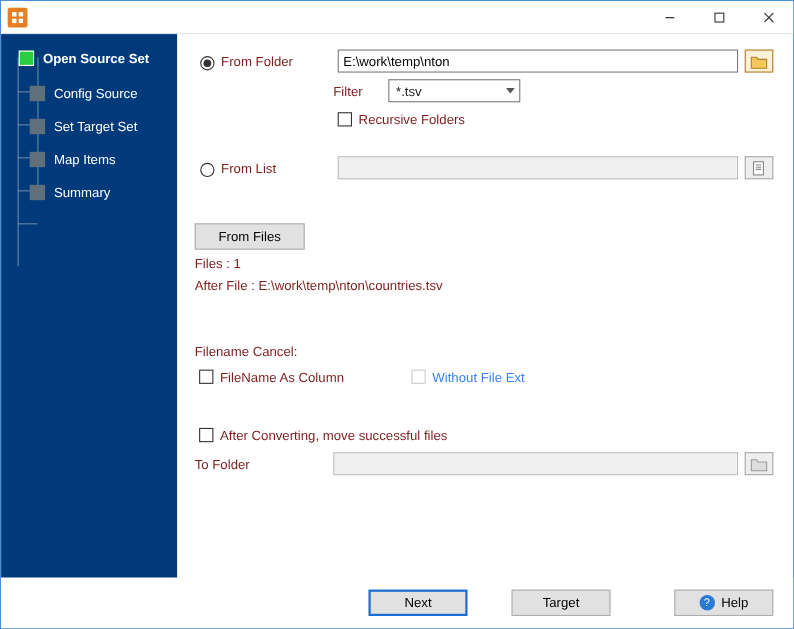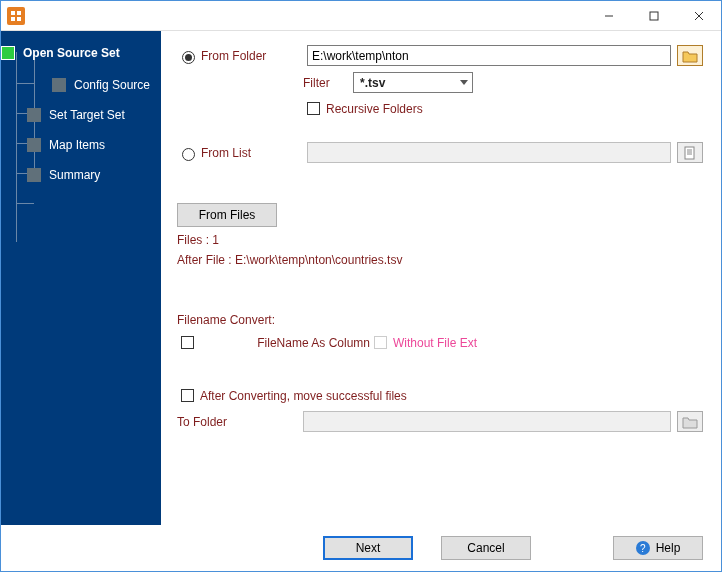--- a/index.html
+++ b/index.html
@@ -6,45 +6,45 @@
   body { margin: 0; padding: 0; }
   .window { width: 722px; height: 572px; border: 1px solid #4a90d9; background: #fff; position: relative; display: flex; flex-direction: column; }
   .titlebar { height: 30px; background: #fff; border-bottom: 1px solid #e0e0e0; display: flex; align-items: center; justify-content: space-between; }
   .titlebar-left { display: flex; align-items: center; padding-left: 6px; }
   .app-icon { width: 18px; height: 18px; background: #e67e22; border-radius: 2px; display:flex; align-items:center; justify-content:center; }
   .app-icon svg { width:12px; height:12px; }
   .titlebar-ctrls { display: flex; }
   .titlebar-btn { width: 45px; height: 28px; display: flex; align-items: center; justify-content: center; color: #555; }
   .body { flex: 1; display: flex; min-height: 0; }
   .sidebar { width: 160px; background: #003a7a; color: #fff; padding-top: 8px; position: relative; }
-  .nav-item { display: flex; align-items: center; height: 28px; padding-left: 0; position: relative; cursor: pointer; }
+  .nav-item { display: flex; align-items: center; height: 28px; padding-left: 16px; position: relative; cursor: pointer; }
   .nav-item.child { padding-left: 26px; }
   .nav-box { width: 14px; height: 14px; background: #60707a; margin-right: 8px; flex-shrink: 0; position: relative; z-index: 2; }
   .nav-item.active .nav-box { background: #2ecc40; border: 1px solid #fff; }
   .nav-item.active .nav-label { font-weight: bold; }
   .nav-label { color: #fff; white-space: nowrap; }
   .lines { position:absolute; left:15px; top:0; width:1px; height:100%; background:#6a87a8; }
   .hline { position:absolute; left:15px; width:12px; height:1px; background:#6a87a8; }
 
   .main { flex: 1; padding: 14px 18px 10px 16px; position: relative; color: #222; }
   .row { display: flex; align-items: center; margin-bottom: 6px; }
   .radio, .chk { width: 13px; height: 13px; margin-right: 6px; accent-color:#333; }
   .radio { appearance:none; border:1px solid #333; border-radius:50%; position:relative; background:#fff;}
   .radio:checked::after{content:"";position:absolute;left:2px;top:2px;width:7px;height:7px;border-radius:50%;background:#333;}
   .chk { appearance:none; border:1px solid #333; background:#fff; }
   .chk:checked::after{content:"";position:absolute;}
   .lbl { color: #7f1d1d; }
-  .lbl.disabled { color: #ec4899; }
+  .lbl.disabled { color: #3b82f6; }
   .field { border: 1px solid #7a7a7a; height: 21px; padding: 0 4px; background: #fff; flex:1; }
   .field.disabled { background: #f0f0f0; border-color:#bfbfbf; color:#888;}
   .icon-btn { width: 26px; height: 21px; border: 1px solid #b07d2a; background: #fdf1d6; display:flex; align-items:center; justify-content:center; margin-left:6px; }
   .icon-btn.gray { border-color:#aaa; background:#eee; }
-  .select { border: 1px solid #7a7a7a; height: 21px; width: 120px; display:flex; align-items:center; justify-content:space-between; padding:0 4px 0 6px; background:#fff;font-weight:bold;}
+  .select { border: 1px solid #7a7a7a; height: 21px; width: 120px; display:flex; align-items:center; justify-content:space-between; padding:0 4px 0 6px; background:#fff;}
   .btn { border: 1px solid #adadad; background: #e1e1e1; height: 24px; padding: 0 18px; cursor:pointer; display:inline-flex; align-items:center;}
-  .footer { height: 46px; border-top: 0; display:flex; align-items:center; justify-content:flex-start; padding:0 18px; gap:4px; background:#fff;}
+  .footer { height: 46px; border-top: 0; display:flex; align-items:center; justify-content:flex-start; padding:0 18px; gap:16px; background:#fff;}
   .footer-spacer { width:300px; }
   .footer .btn { width:90px; justify-content:center; margin-right:24px; height:24px;}
   .btn.primary { border: 2px solid #1a6fd6; background:#e1e1e1; }
   .btn.help { margin-left:auto; margin-right:0;}
   .help-icon { width:14px;height:14px;border-radius:50%;background:#2a7bd6;color:#fff;display:inline-flex;align-items:center;justify-content:center;font-size:10px;margin-right:6px;}
   .section-gap { height: 18px; }
   .folder-svg{width:16px;height:14px;}
 </style>
 </head>
 <body>
@@ -90,21 +90,21 @@
       <div class="hline" style="top:82px;left:15px;width:18px;"></div>
       <div class="hline" style="top:112px;left:15px;width:18px;"></div>
       <div class="hline" style="top:142px;left:15px;width:18px;"></div>
       <div class="hline" style="top:172px;left:15px;width:18px;"></div>
       <div style="position:absolute;left:33px;top:21px;width:1px;height:122px;background:#6a87a8;"></div>
 
       <div class="nav-item active">
         <div class="nav-box"></div>
         <span class="nav-label">Open Source Set</span>
       </div>
-      <div class="nav-item child" style="margin-top:4px;margin-left:25px;">
+      <div class="nav-item child" style="margin-top:4px;">
         <div class="nav-box"></div>
         <span class="nav-label">Config Source</span>
       </div>
       <div class="nav-item child" style="margin-top:2px;">
         <div class="nav-box"></div>
         <span class="nav-label">Set Target Set</span>
       </div>
       <div class="nav-item child" style="margin-top:2px;">
         <div class="nav-box"></div>
         <span class="nav-label">Map Items</span>
@@ -168,25 +168,25 @@
       <div class="row" style="margin-top:4px;">
         <span class="lbl">Files : 1</span>
       </div>
       <div class="row">
         <span class="lbl">After File : E:\work\temp\nton\countries.tsv</span>
       </div>
 
       <div style="height:40px;"></div>
 
       <div class="row">
-        <span class="lbl">Filename Convert:</span>
+        <span class="lbl">Filename Cancel:</span>
       </div>
       <div class="row">
         <input type="checkbox" class="chk" style="">
-        <span class="lbl" style="width:170px;text-align:right;">FileName As Column</span>
+        <span class="lbl" style="width:170px;">FileName As Column</span>
         <input type="checkbox" class="chk" disabled="" style="border-color: rgb(204, 204, 204);">
         <span class="lbl disabled">Without File Ext</span>
       </div>
 
       <div style="height:28px;"></div>
 
       <div class="row">
         <input type="checkbox" class="chk" style="">
         <span class="lbl">After Converting, move successful files</span>
       </div>
@@ -199,20 +199,20 @@
             </svg>
         </div>
       </div>
 
     </div>
   </div>
 
   <div class="footer">
     <div class="footer-spacer"></div>
     <button class="btn primary">Next</button>
-    <button class="btn">Cancel</button>
+    <button class="btn">Target</button>
     <button class="btn help">
       <span class="help-icon">?</span>
       <span>Help</span>
     </button>
   </div>
 
 </div>
 
 </body></html>

